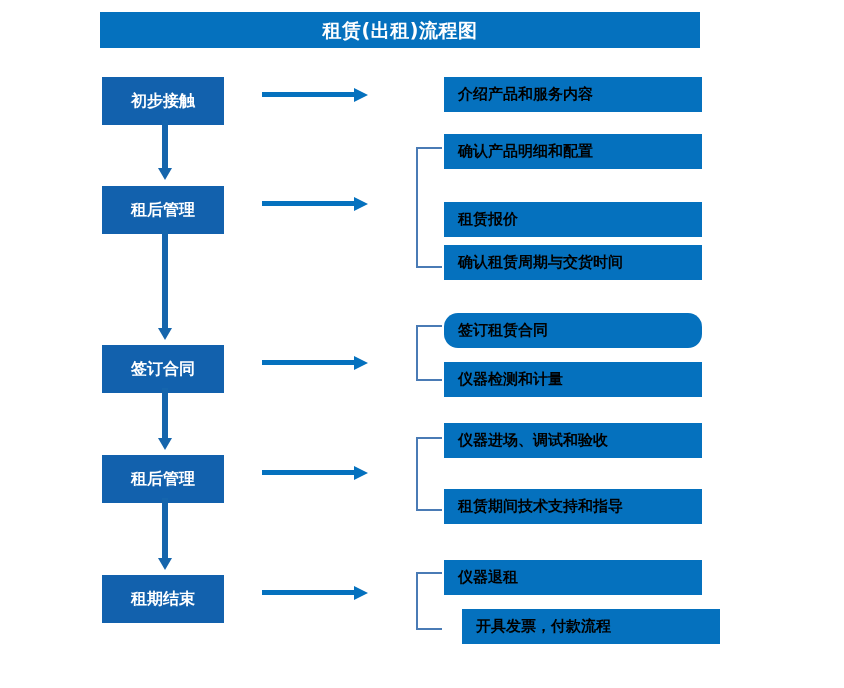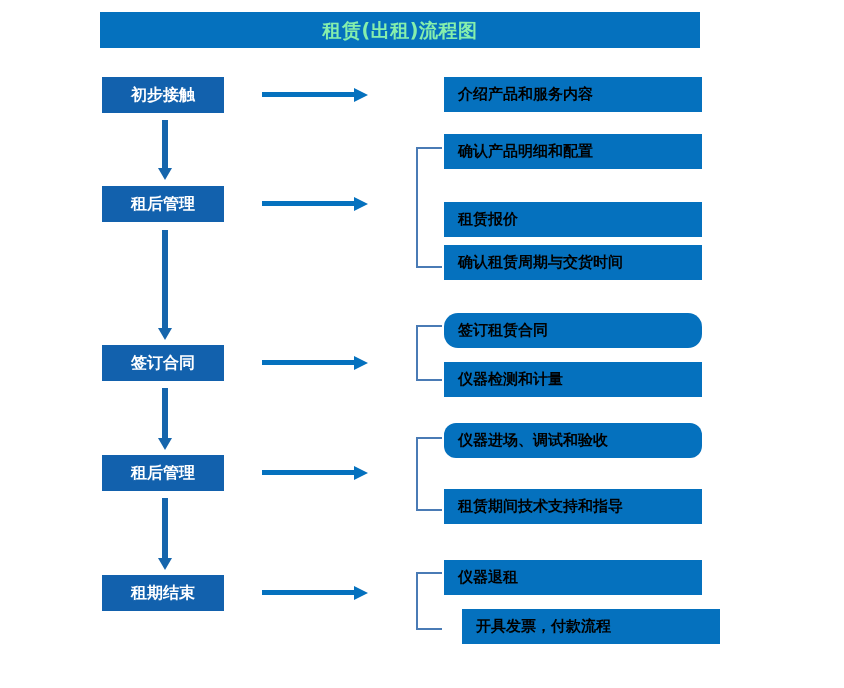--- a/index.html
+++ b/index.html
@@ -12,31 +12,31 @@
   #canvas{position:relative;width:844px;height:688px;}
 
   
   .title-bar{
     position:absolute;
     left:100px;top:12px;width:600px;height:36px;
     background:#0571be;
     display:flex;align-items:center;justify-content:center;
   }
   .title-bar .title-text{
-    color:#86efac;
+    color:#ffffff;
     font-size:19px;
     font-weight:bold;
     letter-spacing:0.5px;
     line-height:1;
   }
 
   
   .stage-box{
     position:absolute;
-    left:102px;width:122px;height:36px;
+    left:102px;width:122px;height:48px;
     background:#1261ad;
     display:flex;align-items:center;justify-content:center;
   }
   .stage-box .stage-label{
     color:#ffffff;
     font-size:16px;
     font-weight:bold;
     line-height:1;
     white-space:nowrap;
   }
@@ -188,21 +188,21 @@
     <span class="detail-label">确认租赁周期与交货时间</span>
   </div>
 
   <div class="detail-box" style="top:313px;border-radius:14px;">
     <span class="detail-label">签订租赁合同</span>
   </div>
   <div class="detail-box" style="top:362px;">
     <span class="detail-label">仪器检测和计量</span>
   </div>
 
-  <div class="detail-box" style="top:423px;border-radius:12px;">
+  <div class="detail-box" style="top:423px;">
     <span class="detail-label">仪器进场、调试和验收</span>
   </div>
   <div class="detail-box" style="top:489px;">
     <span class="detail-label">租赁期间技术支持和指导</span>
   </div>
 
   <div class="detail-box" style="top:536px;margin-top:24px;">
     <span class="detail-label">仪器退租</span>
   </div>
   <div class="detail-box" style="top:609px;margin-left:18px;">

